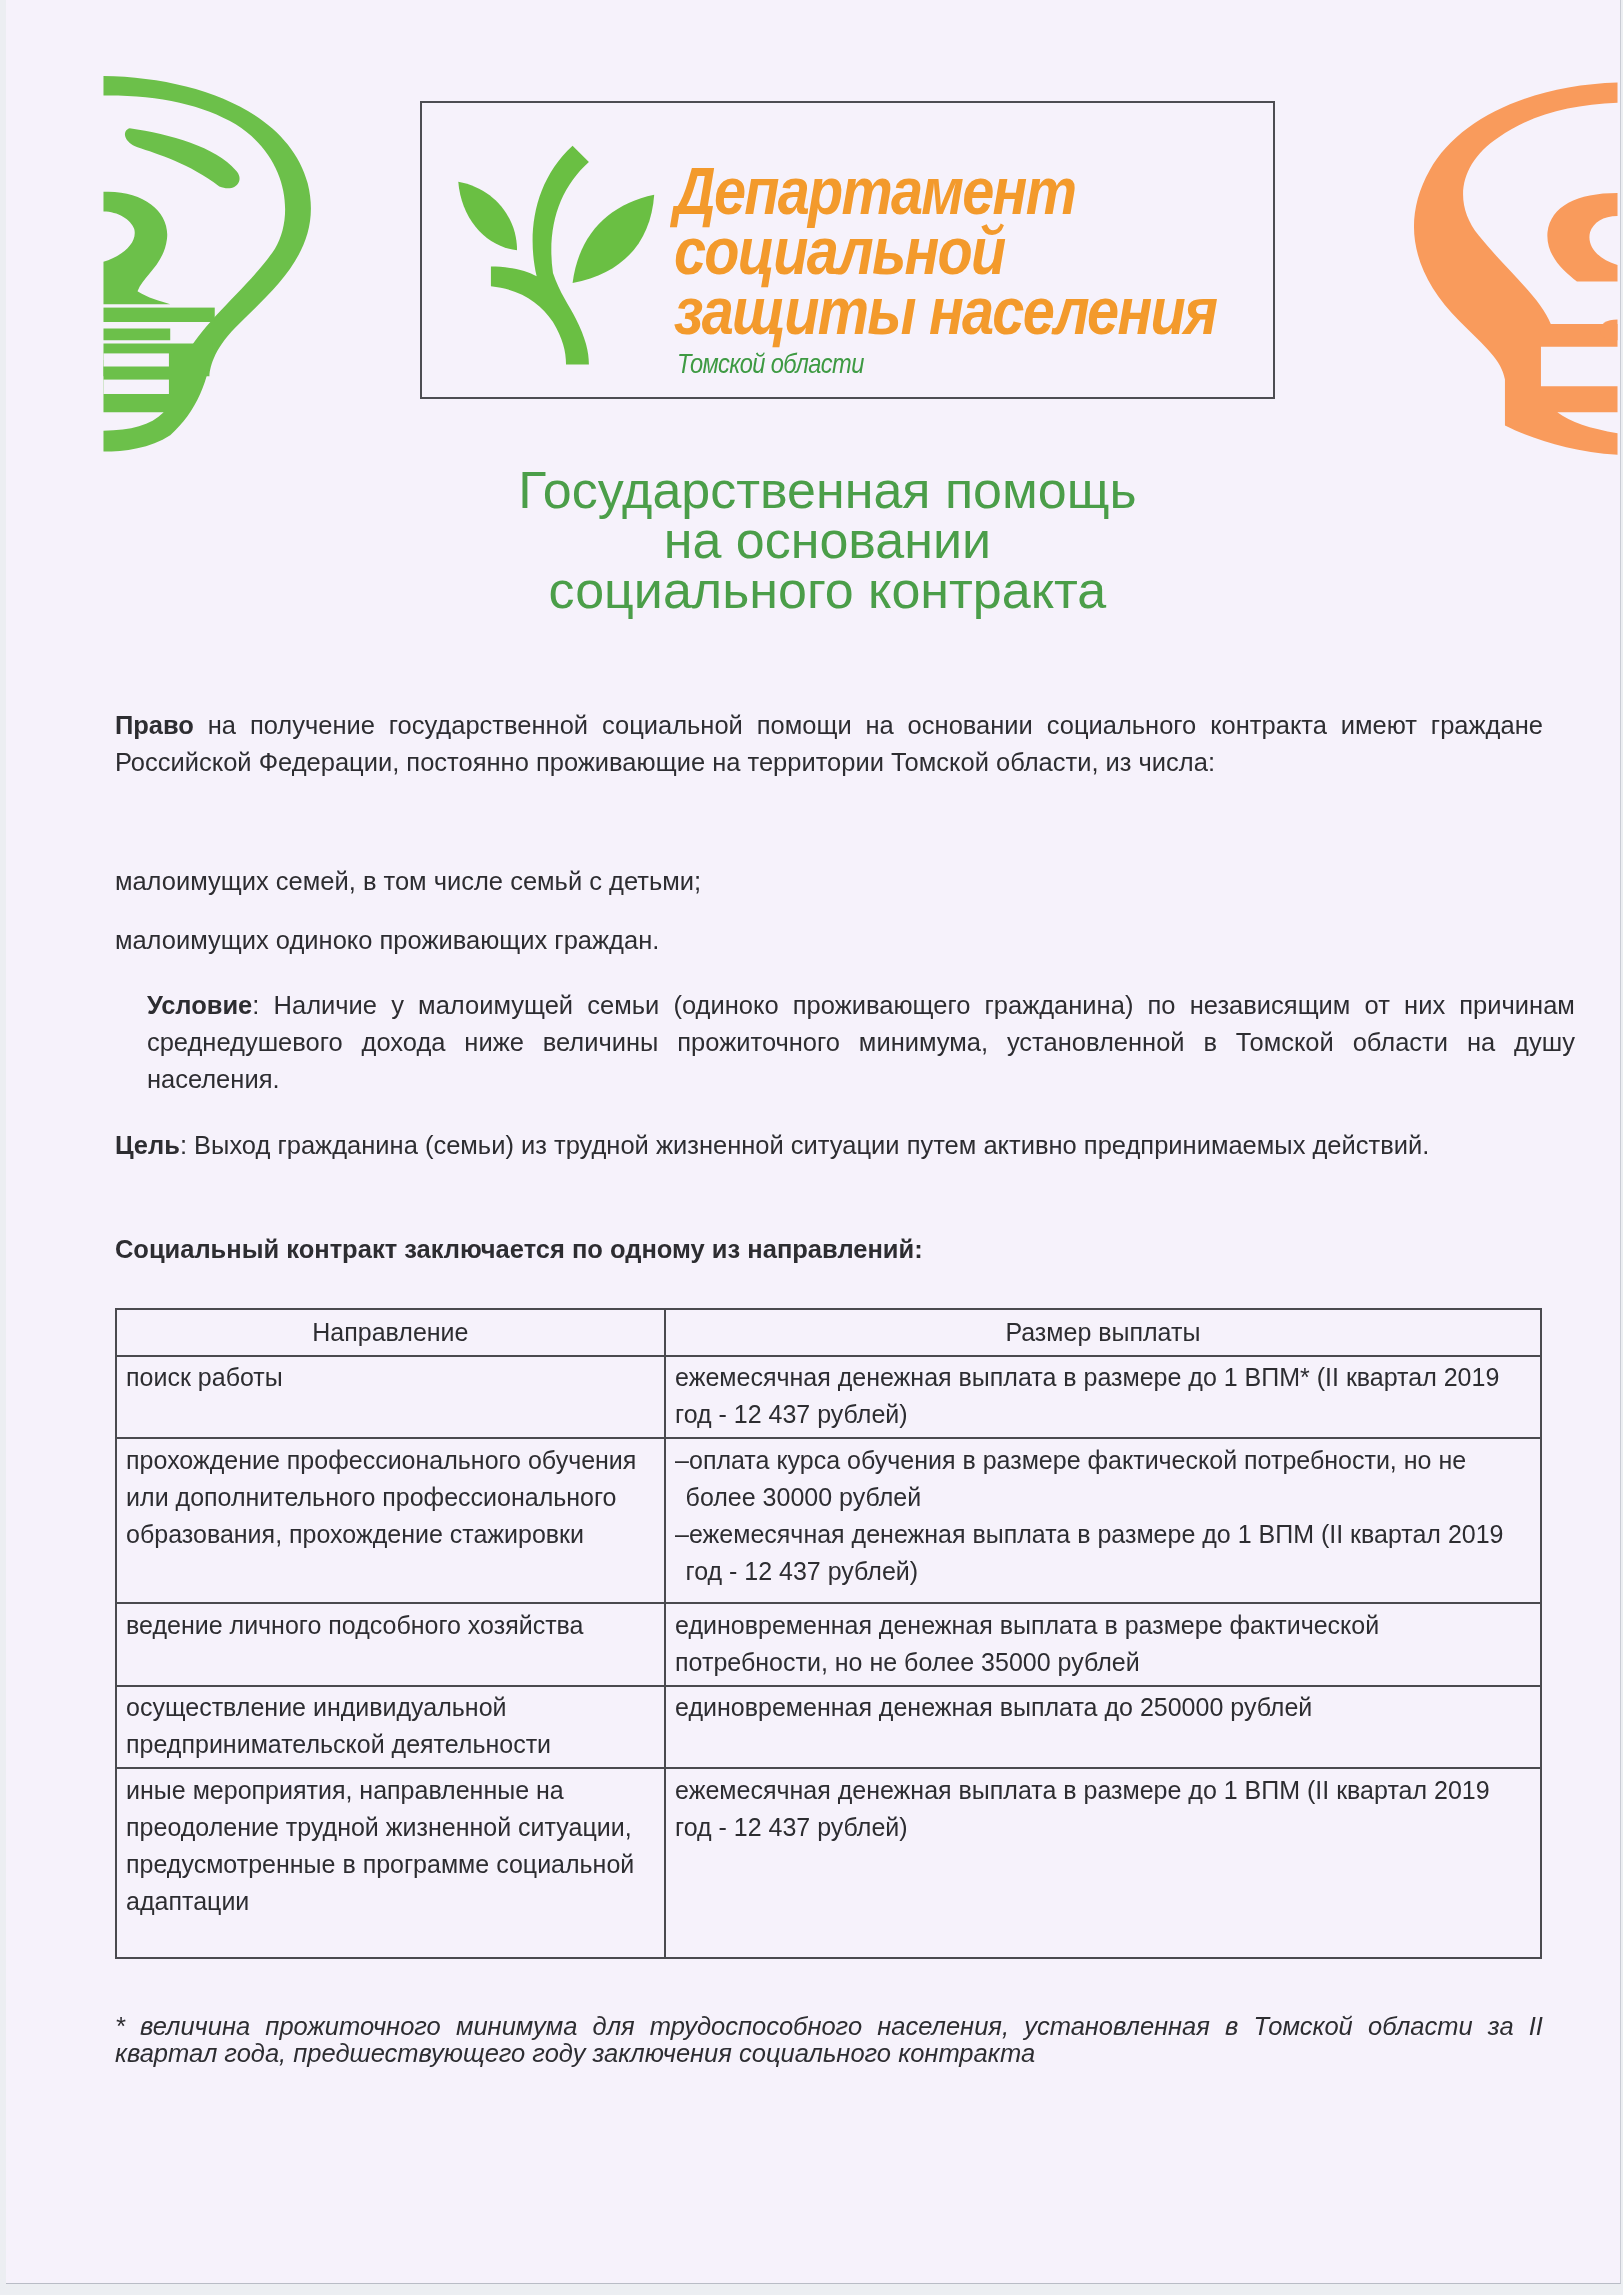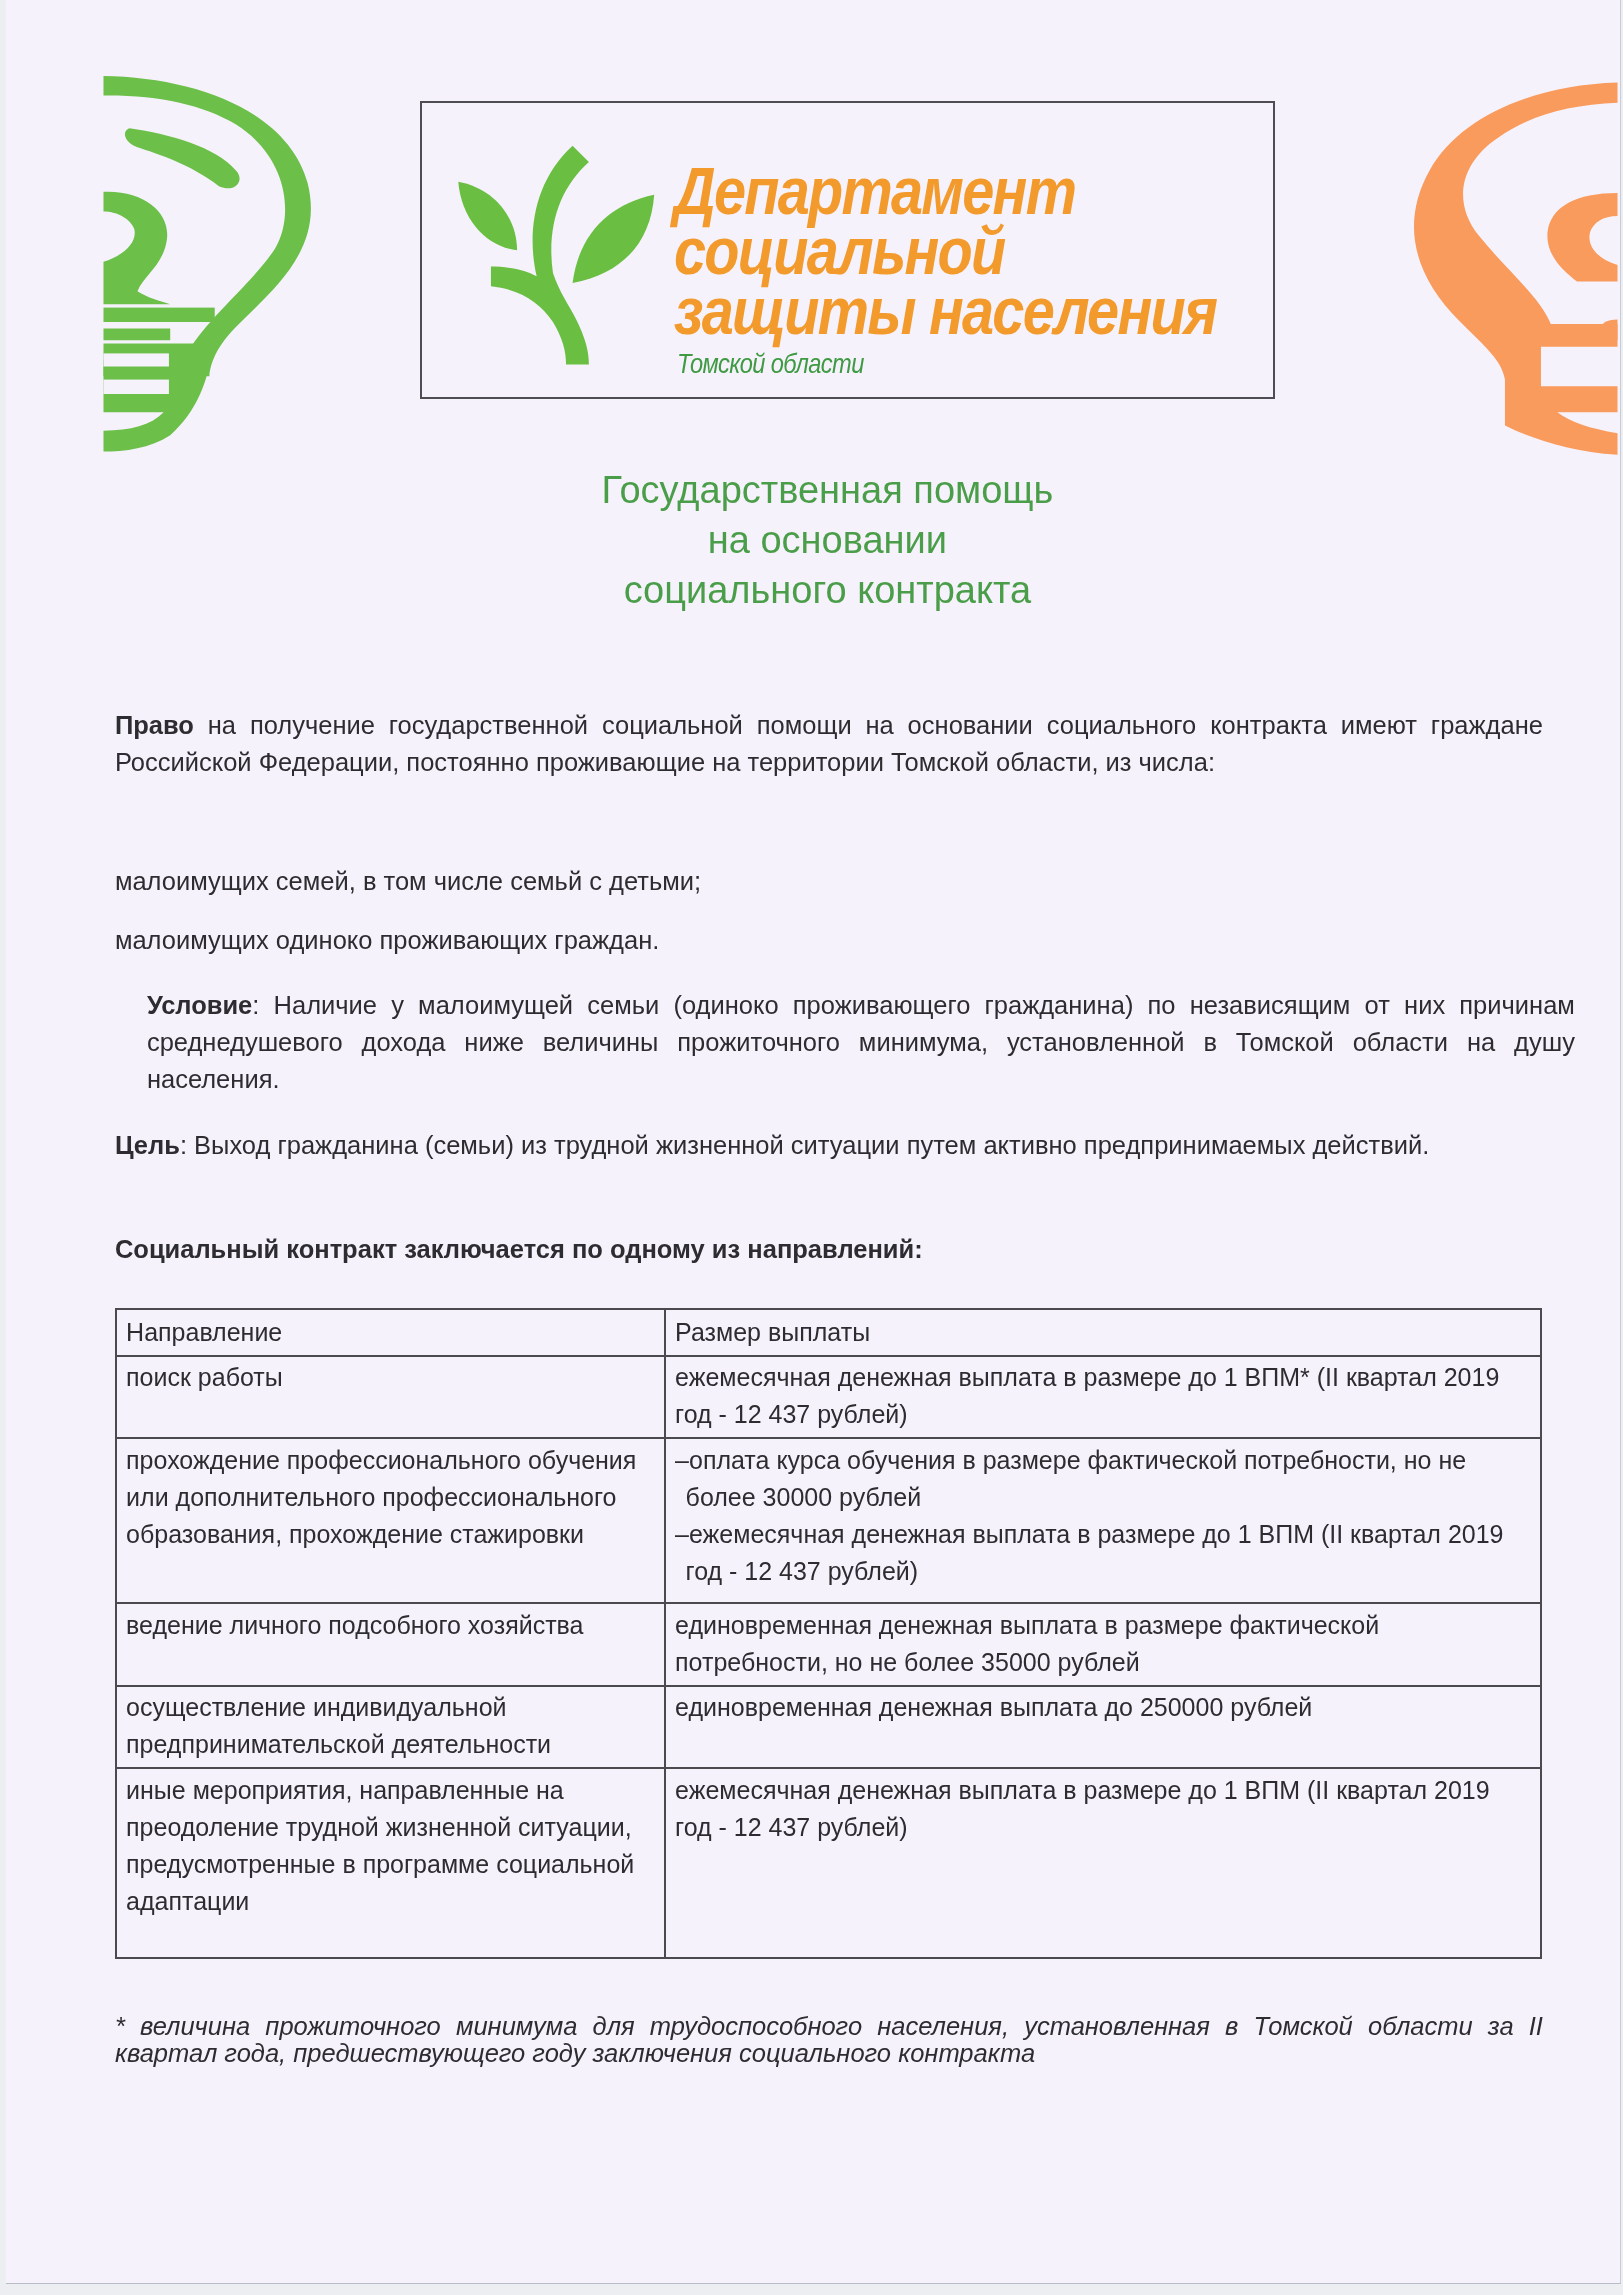--- a/index.html
+++ b/index.html
@@ -33,21 +33,21 @@
   }
   .logo-title div { white-space: nowrap; }
   .logo-sub {
     position: absolute; left: 255px; top: 245px;
     font-style: italic; color: #3e9a43; font-size: 27.5px; letter-spacing: -0.7px;
     transform: scaleX(0.86); transform-origin: left top; white-space: nowrap;
   }
 
   .subtitle {
     position: absolute; left: 393px; top: 465px; width: 857px;
-    text-align: center; color: #4b9e49; font-size: 38px; line-height: 50px;
+    text-align: center; color: #4b9e49; font-size: 52px; line-height: 50px;
   }
 
   .body-text {
     position: absolute; left: 109px; width: 1428px;
     font-size: 25.5px; line-height: 37px; text-align: justify; color: #2d2d31;
   }
   .body-text b { font-weight: bold; }
   .p-right { top: 707px; }
   .p-list1 { top: 863px; }
   .p-list2 { top: 922px; }
@@ -56,21 +56,21 @@
   .p-heading { top: 1231px; font-weight: bold; }
 
   table.dirs {
     position: absolute; left: 109px; top: 1308px; width: 1427px;
     border-collapse: collapse; font-size: 25px; line-height: 37px; color: #2d2d31;
   }
   table.dirs td, table.dirs th {
     border: 2px solid #4a4a4f; vertical-align: top; padding: 2.6px 9.2px 3.9px 9.2px;
     text-align: left; font-weight: normal;
   }
-  table.dirs th { padding: 3.9px 9.2px; }
+  table.dirs th { text-align: center; padding: 3.9px 9.2px; }
   table.dirs col.c1 { width: 549px; }
   .dash-line { display: block; padding-left: 10.5px; text-indent: -10.5px; }
 
   .footnote {
     position: absolute; left: 109px; top: 2013px; width: 1428px;
     font-style: italic; font-size: 25.5px; line-height: 27px; text-align: justify; color: #2d2d31;
   }
 </style>
 </head>
 <body>

